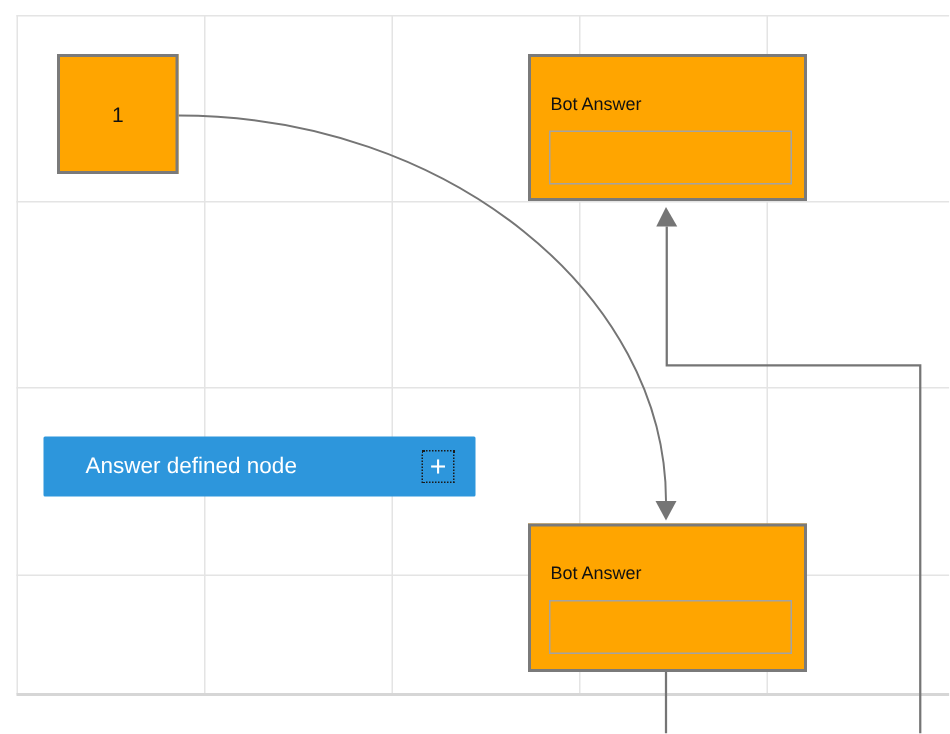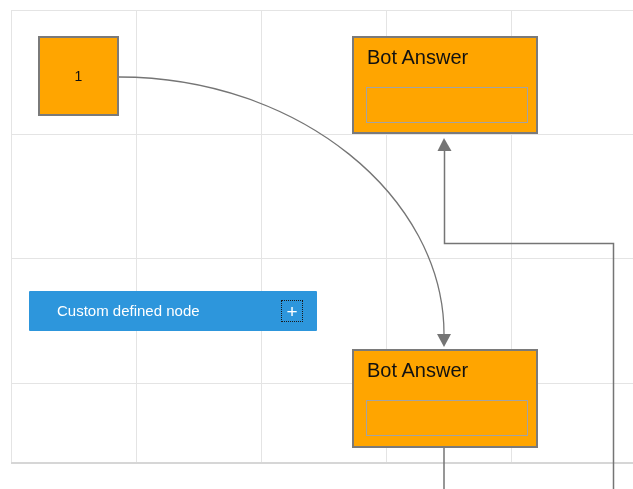--- a/index.html
+++ b/index.html
@@ -39,22 +39,22 @@
     color: #111111;
   }
   .node-bot {
     width: 186px;
   }
   .node-bot.top    { left: 352px; top: 36px;  height: 98px; }
   .node-bot.bottom { left: 352px; top: 349px; height: 99px; }
   .node-bot .bot-title {
     position: absolute;
     left: 13px;
-    top: 8px;
-    font-size: 20px;
+    top: 24px;
+    font-size: 12px;
     color: #111111;
     white-space: nowrap;
     text-align: center;
   }
   .node-bot .bot-input {
     position: absolute;
     left: 12px;
     top: 49px;
     width: 160px;
     height: 34px;
@@ -140,19 +140,19 @@
     <span class="bot-title">Bot Answer</span>
     <div class="bot-input"></div>
   </div>
 
   <div class="node node-bot bottom">
     <span class="bot-title">Bot Answer</span>
     <div class="bot-input"></div>
   </div>
 
   <div class="custom-btn">
-    <span class="btn-label">Custom defined node</span>
+    <span class="btn-label">Answer defined node</span>
     <span class="plus-box">
       <span class="plus-glyph">+</span>
     </span>
   </div>
 
 </div>
 
 </body></html>

